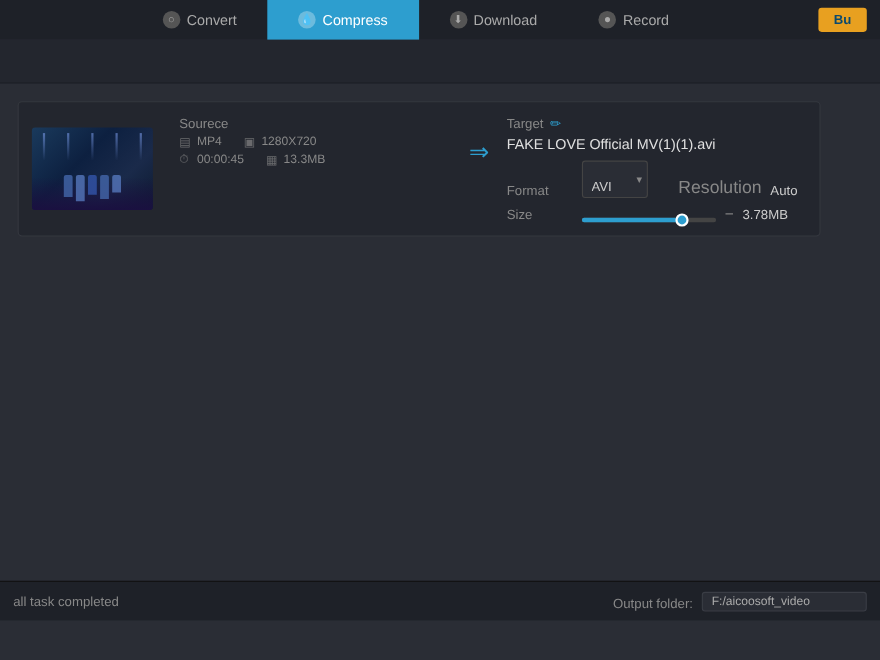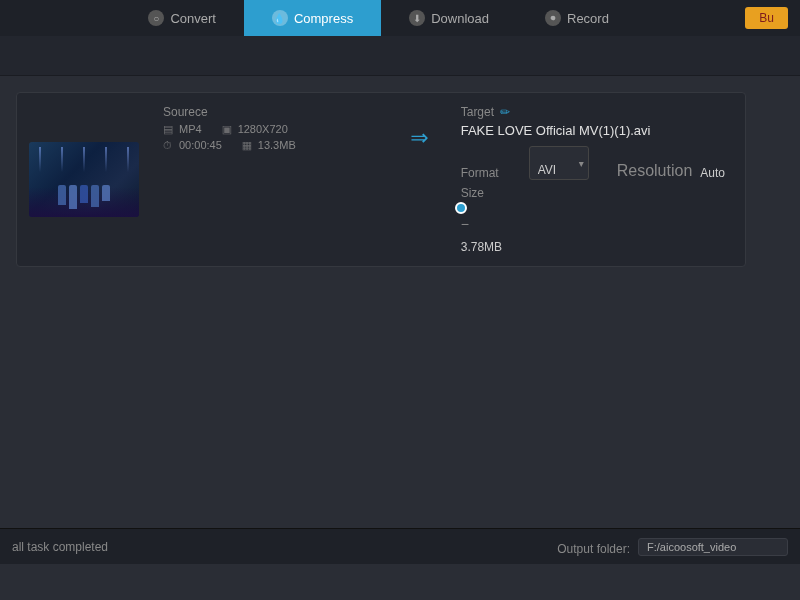--- a/index.html
+++ b/index.html
@@ -64,26 +64,27 @@
     .nav-tab.active .tab-icon {
       background: rgba(255,255,255,0.3);
     }
     .nav-tab:not(.active) .tab-icon {
       background: #555;
     }
 
     
     #buy-btn {
       background: #e8a020;
-      color: #7f1d1d;
+      color: #0c4a6e;
       padding: 4px 14px;
       border-radius: 3px;
       font-size: 12px;
       cursor: pointer;
       margin-left: auto;
+      font-weight: bold;
     }
 
     
     #toolbar {
       height: 40px;
       background: #23262e;
       border-bottom: 1px solid #1a1c22;
     }
 
     
@@ -154,21 +155,21 @@
     .light {
       width: 2px;
       height: 25px;
       background: linear-gradient(to bottom, #88aaff88, transparent);
     }
 
     
     #sections-container {
       display: flex;
       align-items: flex-start;
-      gap: 16px;
+      gap: 0;
       flex: 1;
     }
 
     #source-section {
       flex: 1;
       padding: 0 8px;
     }
     #source-section .section-label {
       color: #888;
       font-size: 12px;
@@ -276,24 +277,23 @@
       margin-left: 20px;
     }
     .resolution-value {
       color: #ccc;
       font-size: 12px;
     }
 
     
     .size-row {
       display: flex;
-      align-items: flex-start;
+      align-items: flex-end;
       gap: 8px;
       margin-top: 6px;
-      flex-direction: column;
     }
     .size-label {
       color: #888;
       font-size: 12px;
       min-width: 60px;
     }
     .slider-track {
       flex: 1;
       height: 4px;
       background: #444;

